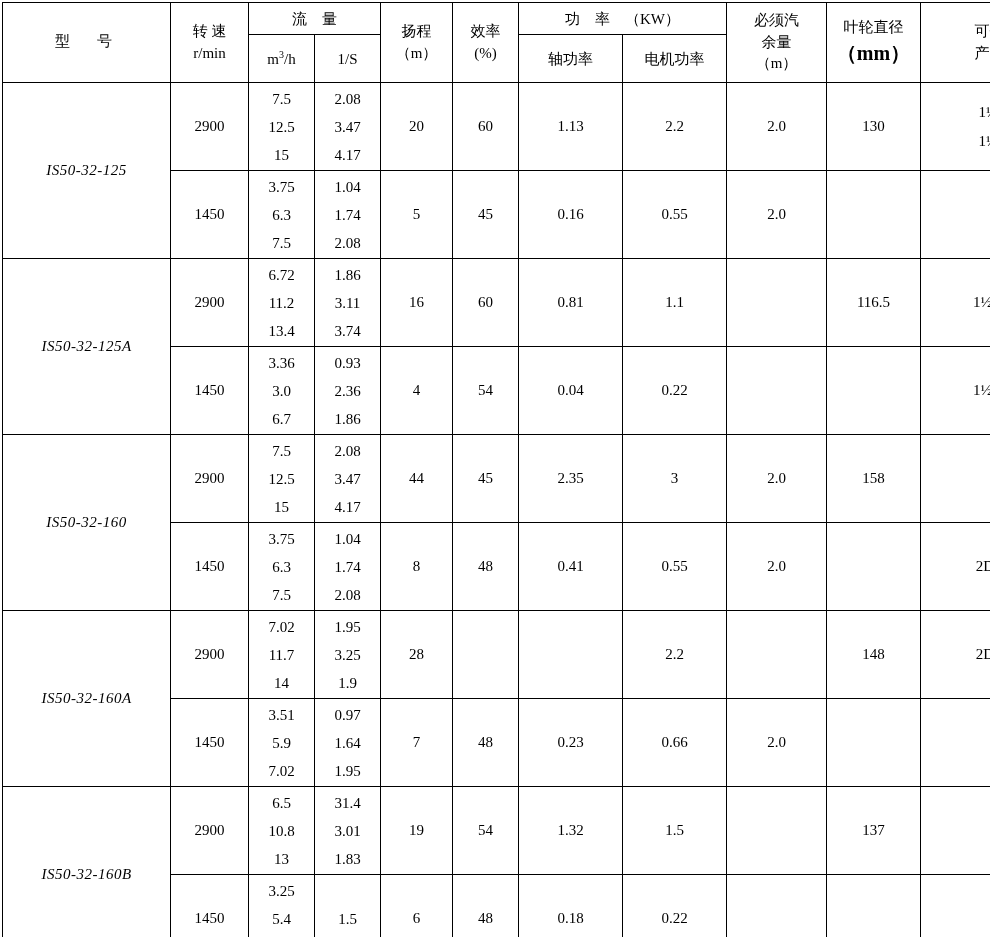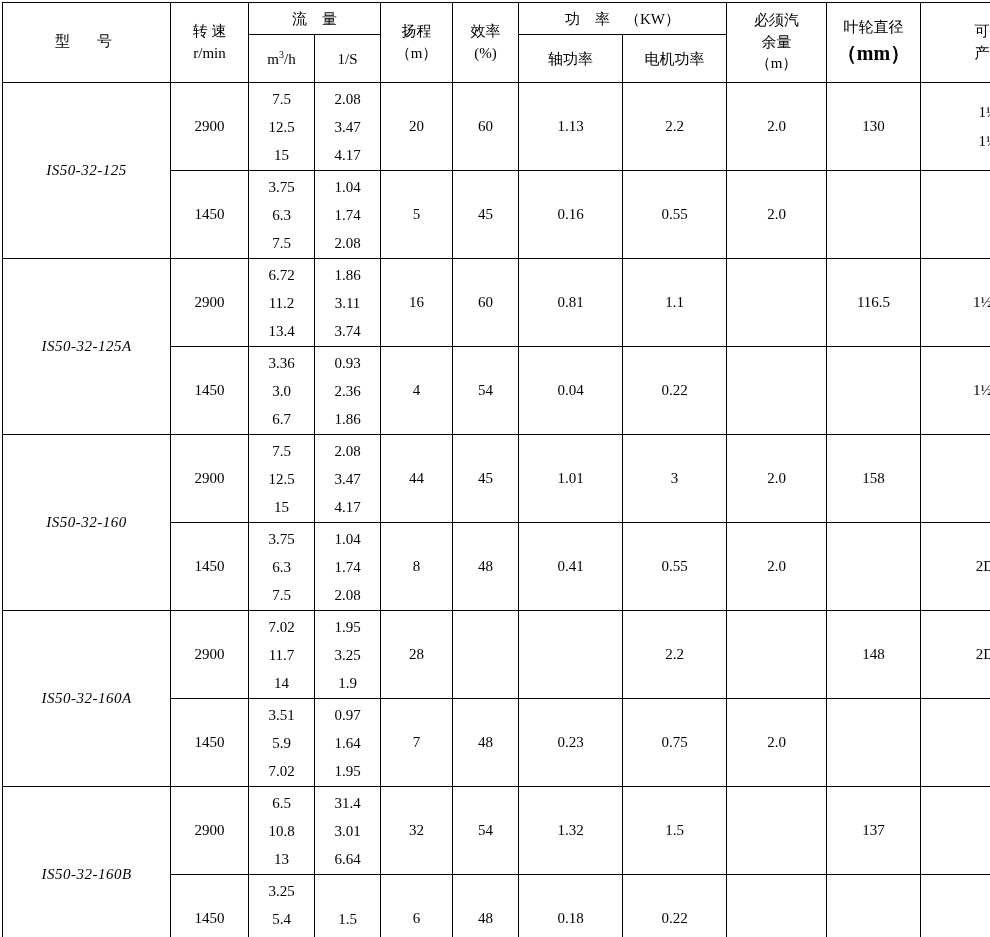--- a/index.html
+++ b/index.html
@@ -245,21 +245,21 @@
             <span>12.5</span>
             <span>15</span>
           </td>
           <td class="triple flow-col">
             <span>2.08</span>
             <span>3.47</span>
             <span>4.17</span>
           </td>
           <td class="val">44</td>
           <td class="val">45</td>
-          <td class="val">1.01</td>
+          <td class="val">2.35</td>
           <td class="val">3</td>
           <td class="val">2.0</td>
           <td class="val">158</td>
           <td class="val" style="line-height: 1.9;"></td>
         </tr>
         <tr class="row-h-3">
           <td class="val">1450</td>
           <td class="triple flow-col">
             <span>3.75</span>
             <span>6.3</span>
@@ -311,39 +311,39 @@
             <span>7.02</span>
           </td>
           <td class="triple flow-col">
             <span>0.97</span>
             <span>1.64</span>
             <span>1.95</span>
           </td>
           <td class="val">7</td>
           <td class="val">48</td>
           <td class="val">0.23</td>
-          <td class="val">0.75</td>
+          <td class="val">0.66</td>
           <td class="val">2.0</td>
           <td class="val"></td>
           <td class="val" style="line-height: 1.9;"></td>
         </tr>
         <tr class="row-h-3">
           <td rowspan="2" class="model-cell">IS50-32-160B</td>
           <td class="val">2900</td>
           <td class="triple flow-col">
             <span>6.5</span>
             <span>10.8</span>
             <span>13</span>
           </td>
           <td class="triple flow-col">
             <span>31.4</span>
             <span>3.01</span>
-            <span>6.64</span>
-          </td>
-          <td class="val">32</td>
+            <span>1.83</span>
+          </td>
+          <td class="val">19</td>
           <td class="val">54</td>
           <td class="val">1.32</td>
           <td class="val">1.5</td>
           <td class="val"></td>
           <td class="val">137</td>
           <td class="val" style="line-height: 1.9;"></td>
         </tr>
         <tr class="row-h-3">
           <td class="val">1450</td>
           <td class="triple flow-col">

